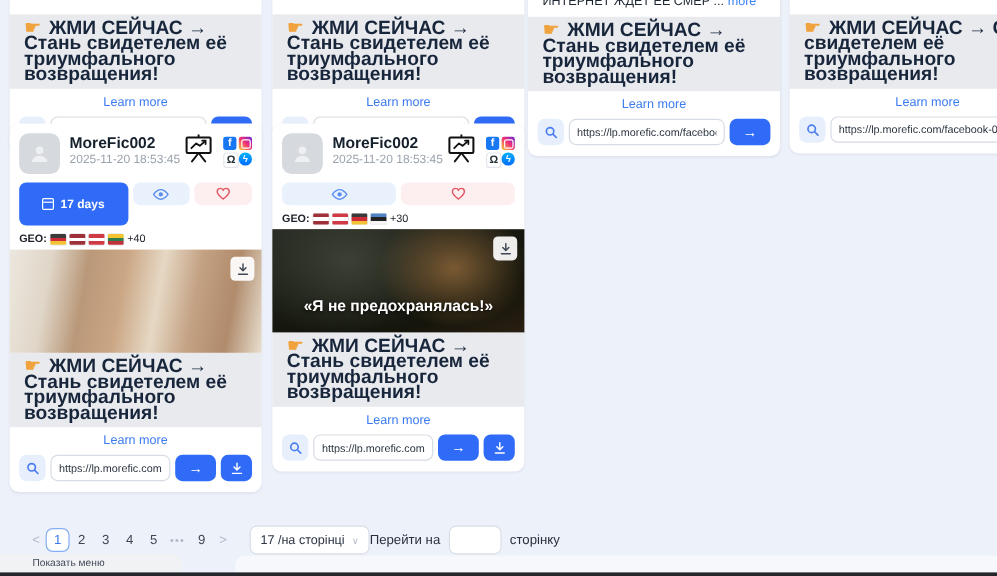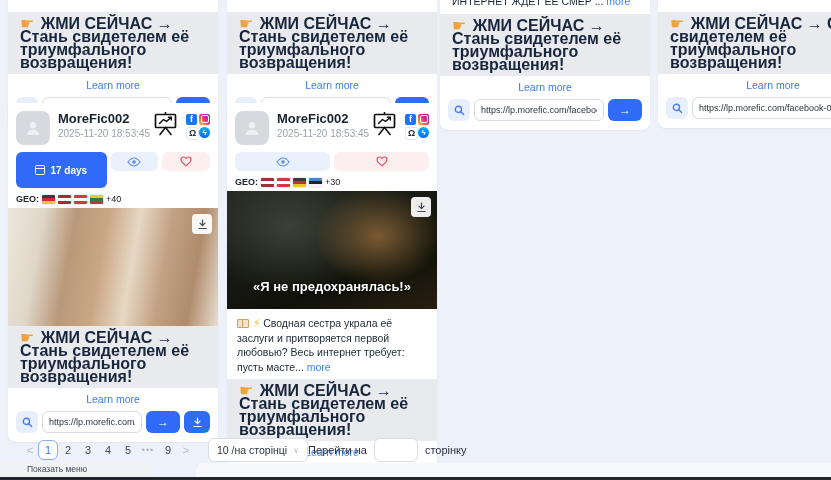--- a/index.html
+++ b/index.html
@@ -63,21 +63,21 @@
             justify-content:center;cursor:pointer;}
   .eye-btn{background:#e9f1fd;}
   .heart-btn{background:#fdeef0;color:#e25563;font-size:11px;line-height:11px;}
 
   .geo-row{display:flex;align-items:flex-end;gap:3px;padding:6px 8px 4px;font-size:9px;
            font-weight:bold;color:#20242c;}
   .geo-more{font-weight:normal;font-size:9px;color:#20242c;}
   .flags{display:flex;gap:3px;align-items:center;}
   .flag{width:13px;height:9px;border-radius:1px;box-shadow:0 0 0 .5px rgba(0,0,0,.15);}
 
-  .creative{position:relative;width:100%;height:118px;overflow:hidden;}
+  .creative{position:relative;width:100%;height:86px;overflow:hidden;}
   .img1{background:linear-gradient(100deg,#ece7de 0%,#e0d6c8 16%,#b99879 30%,#caa684 44%,
         #e6d8c4 58%,#c3a183 72%,#b08b6c 86%,#e8dfcf 100%);}
   .img2{background:radial-gradient(90px 70px at 72% 38%,#7a5a33,rgba(0,0,0,0) 70%),
         radial-gradient(120px 90px at 30% 30%,#3c4034,rgba(0,0,0,0) 75%),
         linear-gradient(160deg,#23261f,#101209 70%,#2a1f12);}
   .dl-chip{position:absolute;top:6px;right:6px;width:20px;height:20px;border-radius:4px;
            background:rgba(255,255,255,.92);display:flex;align-items:center;
            justify-content:center;cursor:pointer;}
   .overlay-txt{position:absolute;left:0;right:0;bottom:14px;text-align:center;
                font-weight:bold;text-shadow:0 1px 3px rgba(0,0,0,.85);}
@@ -359,26 +359,20 @@
         <svg width="11" height="11" viewBox="0 0 11 11">
             <path d="M5.5 1v5.2M3 4.2 5.5 6.7 8 4.2" fill="none" stroke="#3f4854" stroke-width="1.2" stroke-linecap="round" stroke-linejoin="round"></path>
             <line x1="1.8" y1="9.5" x2="9.2" y2="9.5" stroke="#3f4854" stroke-width="1.2" stroke-linecap="round"></line>
           </svg>
       </span>
       <div class="overlay-txt">
         <div class="ov1">«Я не предохранялась!»</div>
       </div>
     </div>
 
-    <div class="body-text">
-      <span class="book-ic"></span>
-      <span class="zap">⚡</span>
-      <span>Сводная сестра украла её заслуги и притворяется первой любовью? Весь интернет требует: пусть масте...</span>
-      <span class="more">more</span>
-    </div>
 
     <div class="headline-bar">
       <span class="hand">☛</span>
       <span>ЖМИ СЕЙЧАС → Стань свидетелем её триумфального возвращения!</span>
     </div>
     <div class="learn-more">Learn more</div>
     <div class="url-row">
       <span class="chip">
         <svg width="11" height="11" viewBox="0 0 11 11">
             <circle cx="4.4" cy="4.4" r="3.1" fill="none" stroke="#4a7df0" stroke-width="1.4"></circle>
@@ -402,21 +396,21 @@
         <span class="pg cur">1</span>
         <span class="pg">2</span>
         <span class="pg">3</span>
         <span class="pg">4</span>
         <span class="pg">5</span>
         <span class="pg dots">•••</span>
         <span class="pg">9</span>
       </span>
     <span class="pg-nav">&gt;</span>
     <span class="perpage">
-      <span>10 /на сторінці</span>
+      <span>17 /на сторінці</span>
       <span class="chev">∨</span>
     </span>
     <span class="goto-label">Перейти на</span>
     <input class="goto-input" style="">
     <span class="goto-suffix">сторінку</span>
   </div>
 
   <div class="bottom-strip"></div>
   <div class="menu-tab">Показать меню</div>
   <div class="dark-edge"></div>

